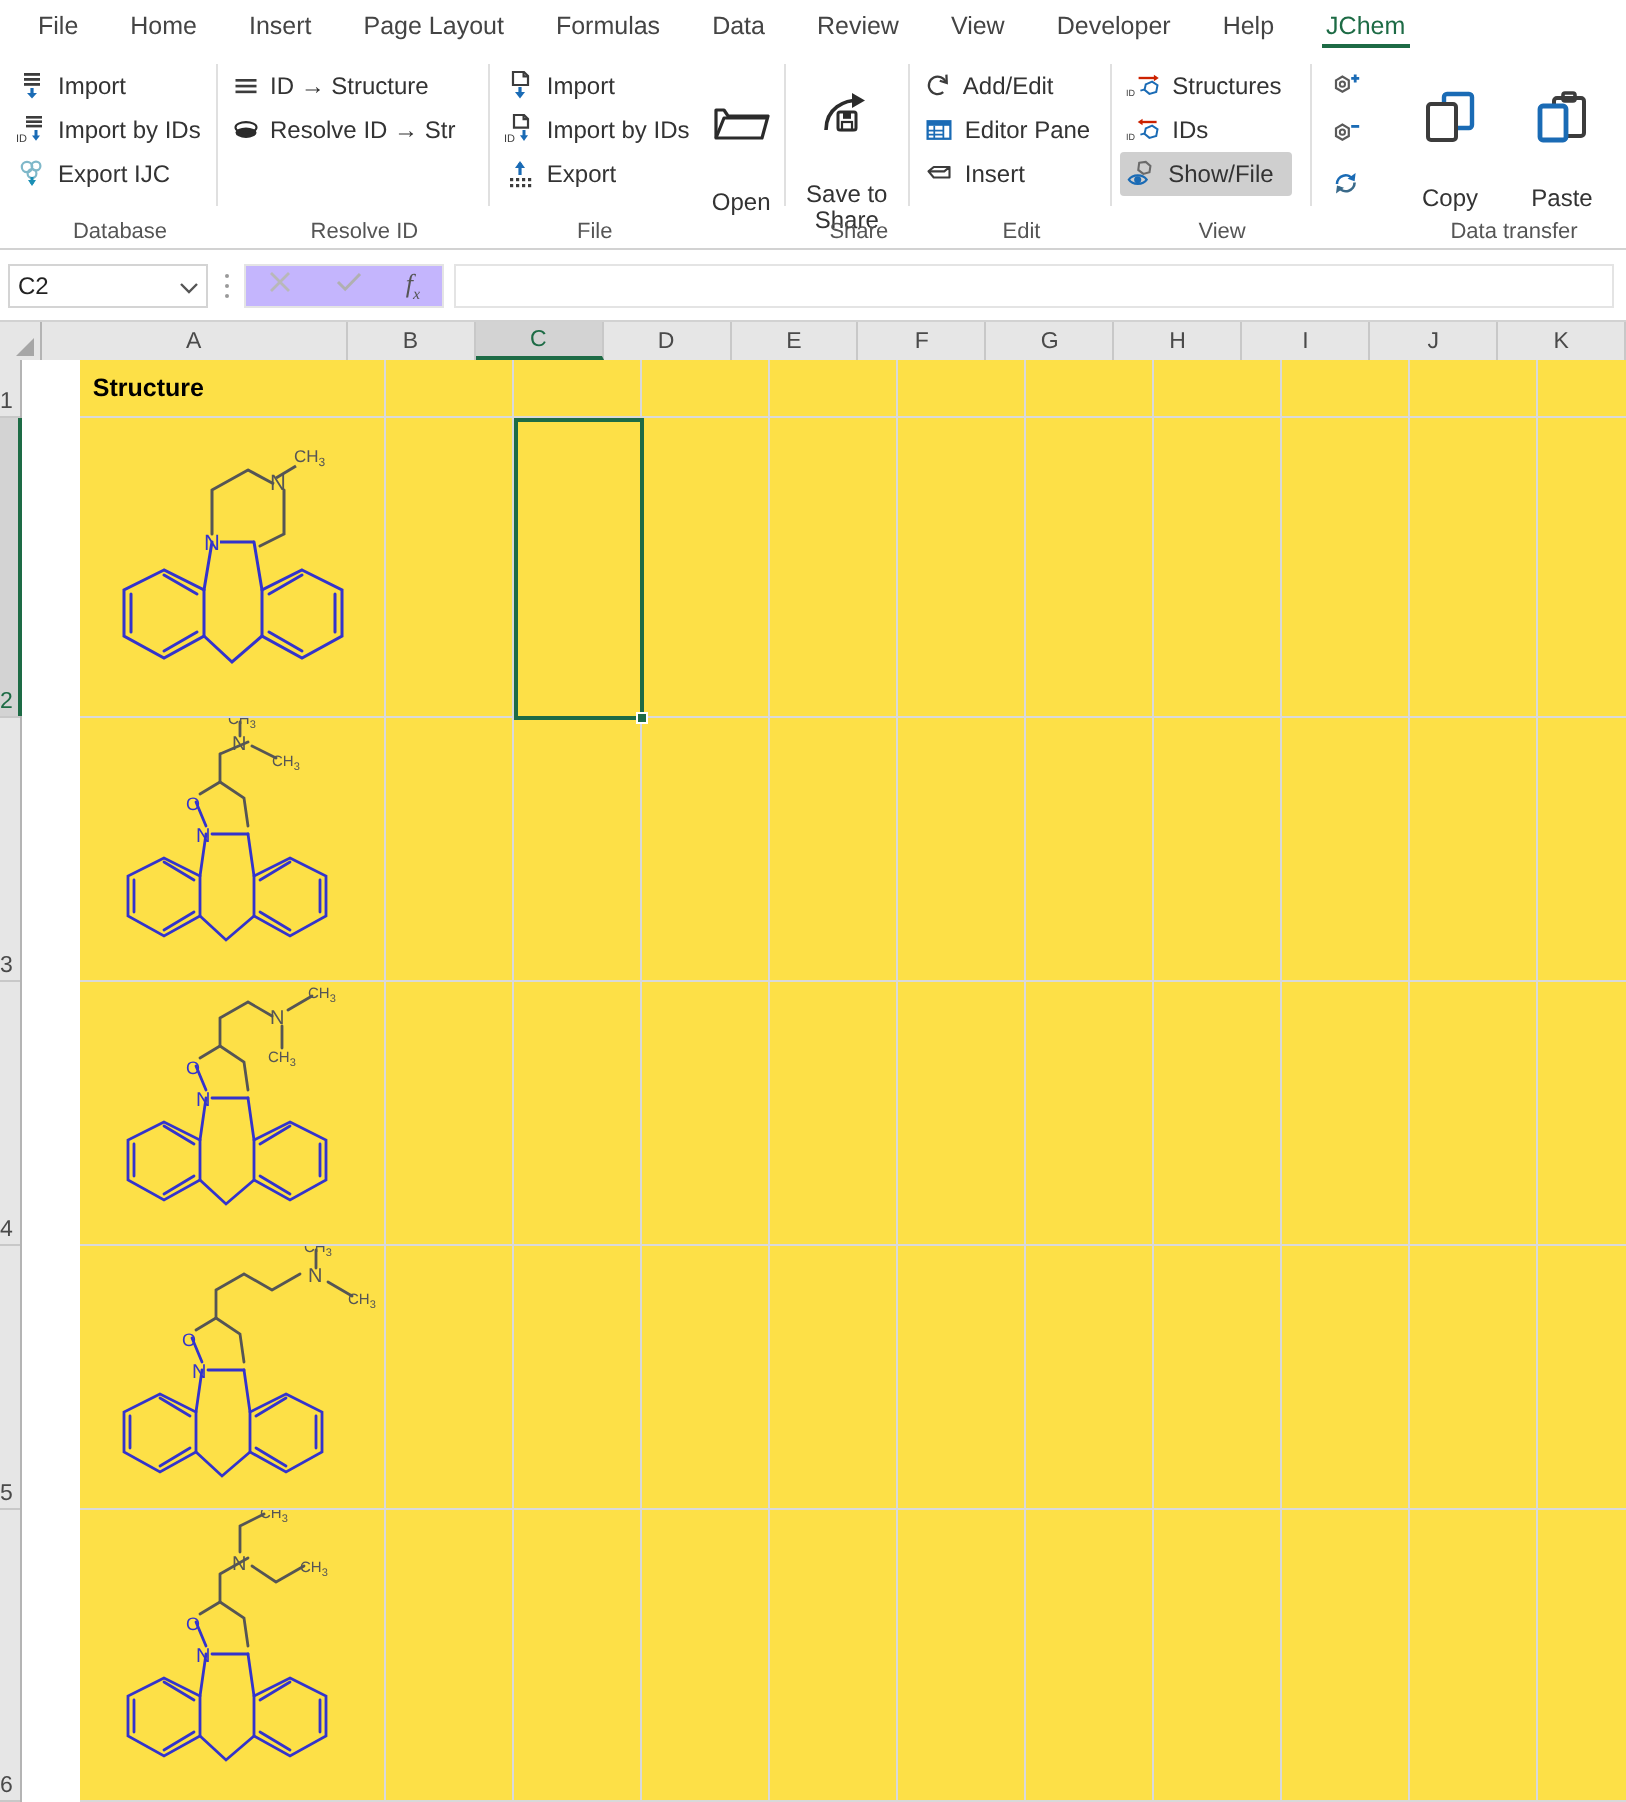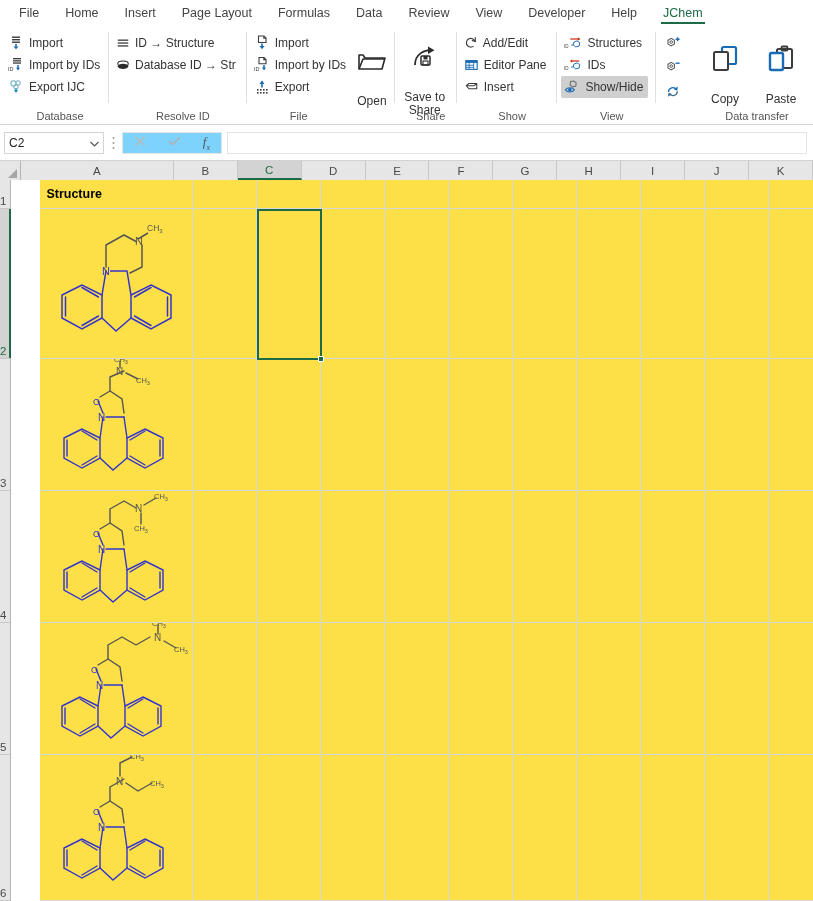--- a/index.html
+++ b/index.html
@@ -85,21 +85,21 @@
   }
   #name-box {
     width:100px; height:22px;
     border:1px solid #d4d4d4; background:#fff;
     display:flex; align-items:center;
     padding:0 4px; font-size:12px;
   }
   #name-box .nb-val { flex:1; }
   #dots { width:18px; display:flex; align-items:center; justify-content:center; color:#888; font-size:11px; letter-spacing:0; }
   #fx-group {
-    width:100px; height:22px; border:1px solid #e4e4e4; background:#7dd3fc;
+    width:100px; height:22px; border:1px solid #e4e4e4; background:#c4b5fd;
     display:flex; align-items:center; justify-content:space-around;
   }
   #fx-group div { color:#b0b0b0; font-size:13px; }
   #formula-input {
     flex:1; height:22px; margin-left:5px; margin-right:2px;
     border:1px solid #e4e4e4; background:#fff;
     display:flex; align-items:center; padding:0 4px; font-size:12px;
   }
 
   
@@ -246,21 +246,21 @@
           </span>
           <span>ID → Structure</span>
         </div>
         <div class="smallbtn">
           <span class="ico">
             <svg width="14" height="14" viewBox="0 0 16 16">
               <ellipse cx="8" cy="9.5" rx="6" ry="3" fill="#2b2b2b"></ellipse>
               <ellipse cx="8" cy="6.5" rx="6" ry="3" fill="none" stroke="#2b2b2b" stroke-width="1.2"></ellipse>
             </svg>
           </span>
-          <span>Database ID → Str</span>
+          <span>Resolve ID → Str</span>
         </div>
       </div>
     </div>
     <div class="rgroup-label">Resolve ID</div>
   </div>
 
   <div class="rgroup" style="width:148px">
     <div class="rgroup-body">
       <div class="vstack">
         <div class="smallbtn">
@@ -364,21 +364,21 @@
           <span class="ico">
             <svg width="15" height="14" viewBox="0 0 16 16">
               <path d="M2 6.5 L11 6.5 L14 4 L14 10 L5 10 Z" fill="none" stroke="#3c3c3c" stroke-width="1.2" stroke-linejoin="round"></path>
               <path d="M2 6.5 L5 4 L14 4" fill="none" stroke="#3c3c3c" stroke-width="1.2" stroke-linejoin="round"></path>
             </svg>
           </span>
           <span>Insert</span>
         </div>
       </div>
     </div>
-    <div class="rgroup-label">Show</div>
+    <div class="rgroup-label">Edit</div>
   </div>
 
   <div class="rgroup" style="width:115px">
     <div class="rgroup-body">
       <div class="vstack">
         <div class="smallbtn">
           <span class="ico">
             <svg width="18" height="15" viewBox="0 0 20 16">
               <text x="0" y="13" font-size="5" fill="#3c3c3c" font-family="Liberation Sans, sans-serif">ID</text>
               <path d="M7 3 L17 3" stroke="#cc2200" stroke-width="1.3"></path>
@@ -402,21 +402,21 @@
           <span>IDs</span>
         </div>
         <div class="smallbtn highlight">
           <span class="ico">
             <svg width="16" height="15" viewBox="0 0 16 16">
               <path d="M6.5 1.5 L10 1 L12.5 3.2 L12 6.5 L8.7 7.4 L6 5.3 Z" fill="none" stroke="#6a6a6a" stroke-width="1.1"></path>
               <path d="M1 10.5 C3 7.5 8.5 7.5 10.5 10.5 C8.5 13.5 3 13.5 1 10.5 Z" fill="none" stroke="#1a6bb5" stroke-width="1.2"></path>
               <circle cx="5.7" cy="10.5" r="1.9" fill="#1a6bb5"></circle>
             </svg>
           </span>
-          <span>Show/Hide</span>
+          <span>Show/File</span>
         </div>
       </div>
     </div>
     <div class="rgroup-label">View</div>
   </div>
 
   <div class="rgroup" style="flex:1">
     <div class="rgroup-body">
       <div class="vstack" style="margin-left:2px">
         <div class="smallbtn" style="height:24px">

